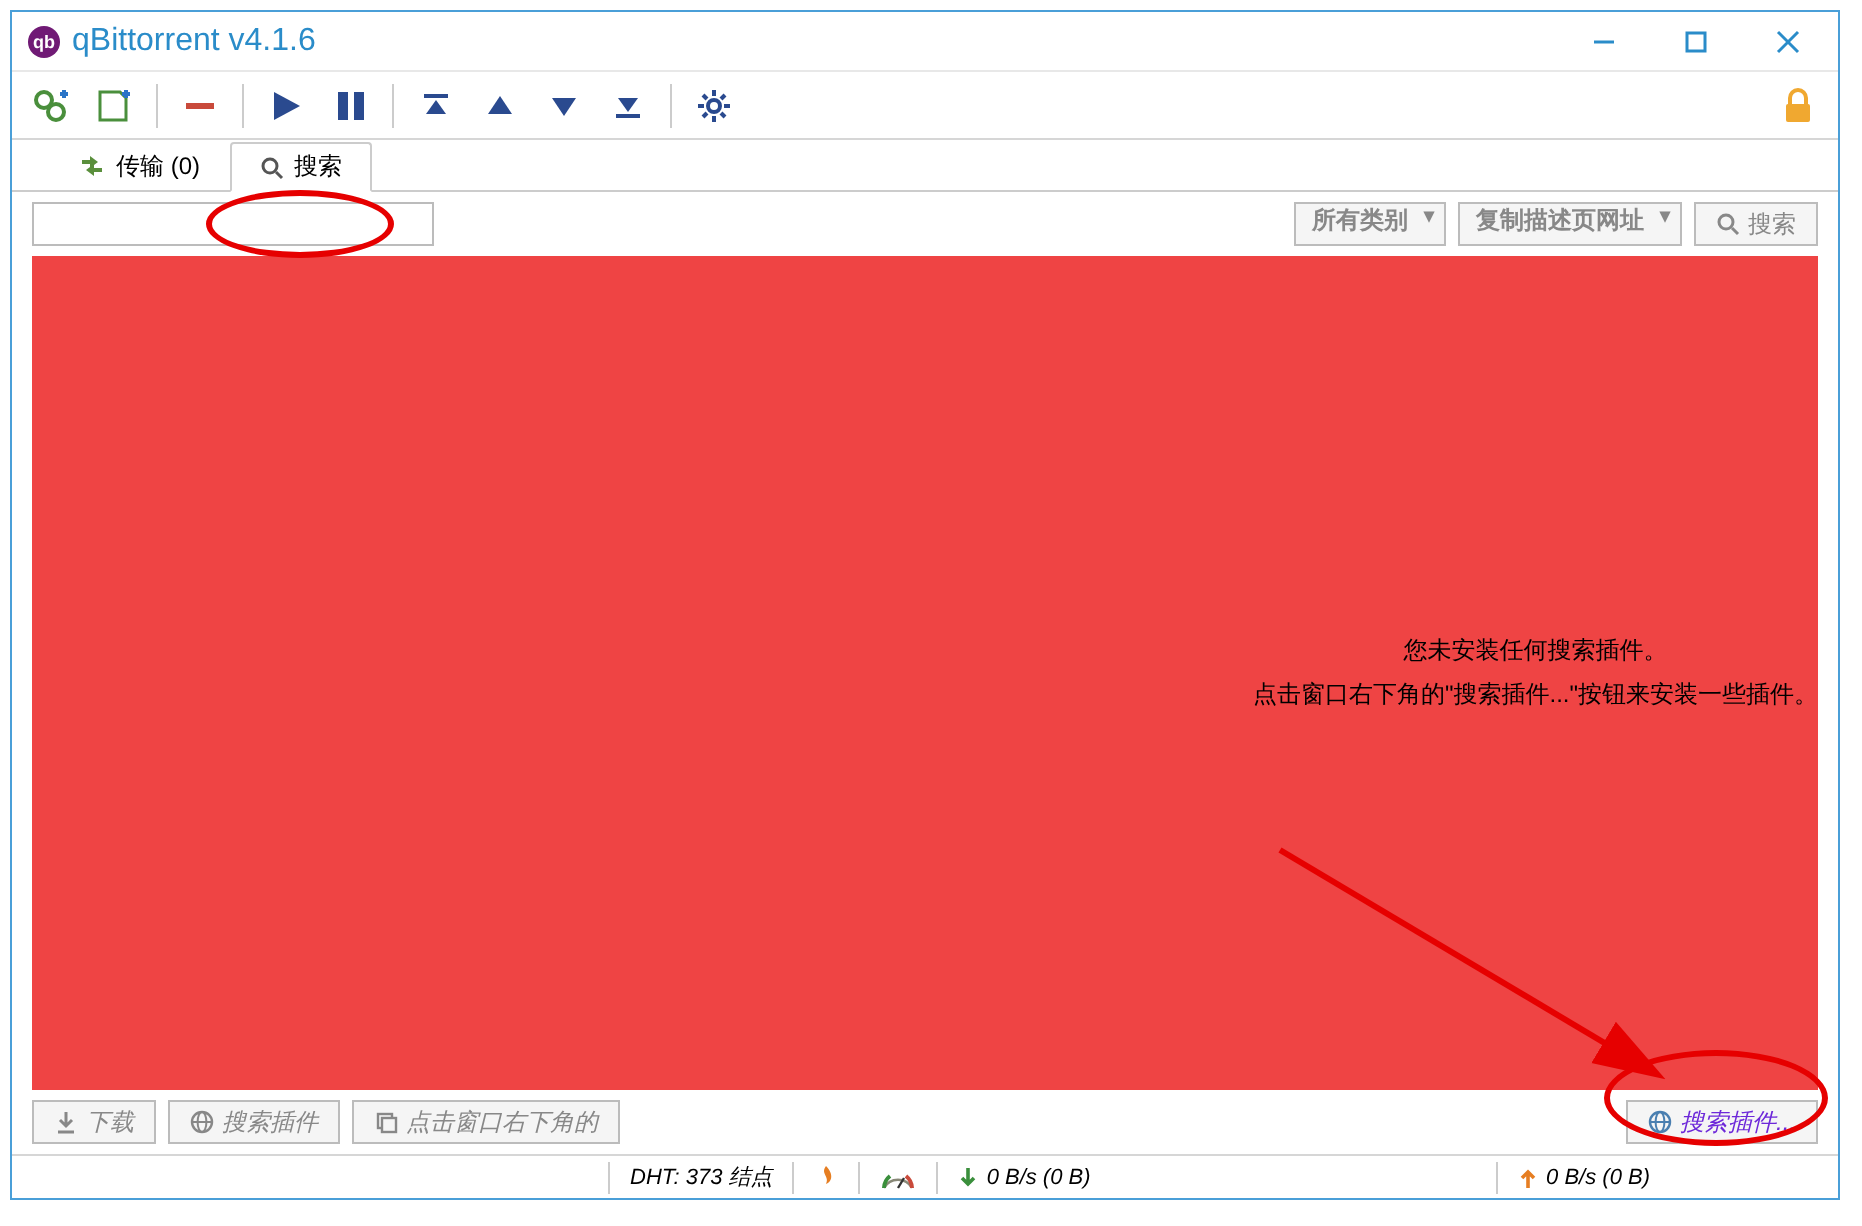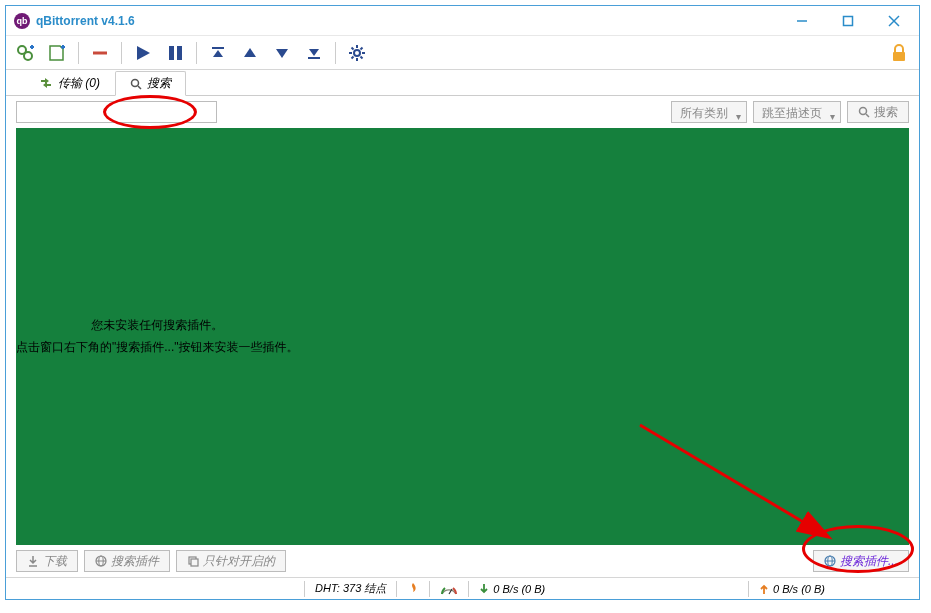--- a/index.html
+++ b/index.html
@@ -1,47 +1,47 @@
 <!DOCTYPE html>
 <html><head>
 <meta charset="utf-8">
 <style>
 * { box-sizing: border-box; margin: 0; padding: 0; font-family: "Microsoft YaHei", "SimSun", Arial, sans-serif; }
 body { background: #fff; width: 931px; height: 613px; overflow: hidden; position: relative; }
 
 .window { width: 915px; height: 595px; border: 1px солид #4a9fd8; margin: 5px; background: #fff; display: flex; flex-direction: column; border:1px solid #4a9fd8;}
 .titlebar { height: 30px; background: #fff; display: flex; align-items: center; padding: 0 2px; border-bottom: 1px solid #e8e8e8; }
 .titlebar .app-icon { width: 16px; height: 16px; margin: 0 6px; background: #701a75; border-radius: 50%; display:flex;align-items:center;justify-content:center;color:#fff;font-size:9px;font-weight:bold;}
-.titlebar .title { color: #2a8cc9; font-size: 12px; flex: 1; font-weight: bold; }
+.titlebar .title { color: #2a8cc9; font-size: 16px; flex: 1; }
 .win-ctrls { display: flex; }
 .win-btn { width: 46px; height: 30px; display: flex; align-items: center; justify-content: center; color: #2a8cc9; font-size: 14px;}
 .win-btn.close { color:#2a8cc9; font-size:16px;}
 
 .menubar { height: 22px; display: flex; align-items: center; padding: 0 4px; font-size: 12px; border-bottom: 1px solid #e8e8e8; }
 .menubar span { padding: 2px 10px; }
 
 .toolbar { height: 34px; display: flex; align-items: center; padding: 0 6px; gap: 6px; border-bottom: 1px solid #d6d6d6; }
 .tool-btn { width: 26px; height: 26px; display: flex; align-items: center; justify-content: center; position: relative; }
 .tool-sep { width: 1px; height: 22px; background: #ccc; margin: 0 2px; }
 .lock-icon { margin-left: auto; margin-right: 6px; color: #f0a830; font-size: 18px;}
 
-.tabbar { height: 26px; display: flex; align-items: flex-end; padding: 0 10px 0 18px; background: #fff; border-bottom: 1px solid #ccc; font-style: italic; }
+.tabbar { height: 26px; display: flex; align-items: flex-end; padding: 0 10px 0 18px; background: #fff; border-bottom: 1px solid #ccc; }
 .tab { height: 25px; padding: 0 14px; display: flex; align-items: center; gap: 5px; font-size: 12px; border: 1px solid transparent; border-bottom: none; position: relative; }
 .tab.active { border: 1px solid #ccc; border-bottom: 1px solid #fff; background: #fff; margin-bottom: -1px; border-radius: 2px 2px 0 0;}
 .tab-icon { font-size: 12px; color: #666; }
 
 .search-row { height: 32px; display: flex; align-items: center; padding: 4px 10px; gap: 6px; }
 .search-input { flex: 1; height: 22px; border: 1px solid #bcbcbc; background: #fff; padding: 0 22px; font-size: 12px; position: relative; }
 .search-wrap { flex:1; position:relative; }
 .search-wrap .mag { position:absolute; left:6px; top:4px; color:#888; font-size:12px;}
-.dd { height: 22px; border: 1px solid #bcbcbc; background: #f5f5f5; padding: 0 18px 0 8px; font-size: 12px; color: #888; display:flex; align-items:flex-end; position:relative;}
+.dd { height: 22px; border: 1px solid #bcbcbc; background: #f5f5f5; padding: 0 18px 0 8px; font-size: 12px; color: #888; display:flex; align-items:flex-start; position:relative;font-weight:bold;}
 .dd::after { content:"▾"; position:absolute; right:5px; color:#888; font-size:10px;}
 .btn { height: 22px; border: 1px solid #bcbcbc; background: #f5f5f5; padding: 0 10px; font-size: 12px; color: #888; display: flex; align-items: center; gap: 4px;}
 
-.content { flex: 1; background: #15803d; margin: 0 10px; border: none; display: flex; flex-direction: column; align-items:flex-start; justify-content:center; }
+.content { flex: 1; background: #ef4444; margin: 0 10px; border: none; display: flex; flex-direction: column; align-items:flex-end; justify-content:center; }
 .empty-msg { color: #000; font-size: 12px; text-align: center; line-height: 1.8; }
 
 .bottom-row { height: 32px; display: flex; align-items: center; padding: 4px 10px; gap: 6px; font-style: italic;}
 .bottom-row .spacer { flex: 1; }
 
 .statusbar { height: 22px; border-top: 1px solid #d6d6d6; display: flex; align-items: center; font-size: 11px; padding: 0 6px; font-style: italic; }
 .status-cell { display:flex; align-items:center; gap:4px; padding: 0 8px; height: 20px; }
 .status-sep { width:1px; height: 16px; background:#ccc; margin:0 2px;}
 .statusbar .pad { flex:0 0 290px; }
 
@@ -190,21 +190,21 @@
             <circle cx="5" cy="5" r="3.5" fill="none" stroke="#999" stroke-width="1.5"></circle>
             <line x1="8" y1="8" x2="11" y2="11" stroke="#999" stroke-width="1.5"></line>
           </svg>
       </span>
       <input class="search-input" placeholder="" style="">
     </div>
     <div class="dd">
         <span>所有类别</span>
       </div>
     <div class="dd">
-        <span>跳至描述页</span>
+        <span>复制描述页网址</span>
       </div>
     <div class="btn">
       <svg width="12" height="12">
           <circle cx="5" cy="5" r="3.5" fill="none" stroke="#888" stroke-width="1.5"></circle>
           <line x1="8" y1="8" x2="11" y2="11" stroke="#888" stroke-width="1.5"></line>
         </svg>
       <span>搜索</span>
     </div>
   </div>
 
@@ -228,21 +228,21 @@
           <ellipse cx="6" cy="6" rx="2.2" ry="5" fill="none" stroke="#888" stroke-width="1"></ellipse>
           <line x1="1" y1="6" x2="11" y2="6" stroke="#888" stroke-width="1"></line>
         </svg>
       <span>搜索插件</span>
     </div>
     <div class="btn">
       <svg width="12" height="12">
           <rect x="2" y="2" width="7" height="7" fill="none" stroke="#888" stroke-width="1.2"></rect>
           <rect x="4" y="4" width="7" height="7" fill="#f5f5f5" stroke="#888" stroke-width="1.2"></rect>
         </svg>
-      <span>只针对开启的</span>
+      <span>点击窗口右下角的</span>
     </div>
     <div class="spacer"></div>
     <div class="btn" style="color:#6d28d9;">
       <svg width="12" height="12">
           <circle cx="6" cy="6" r="5" fill="none" stroke="#4a7fb0" stroke-width="1.2"></circle>
           <ellipse cx="6" cy="6" rx="2.2" ry="5" fill="none" stroke="#4a7fb0" stroke-width="1"></ellipse>
           <line x1="1" y1="6" x2="11" y2="6" stroke="#4a7fb0" stroke-width="1"></line>
         </svg>
       <span>搜索插件...</span>
     </div>

